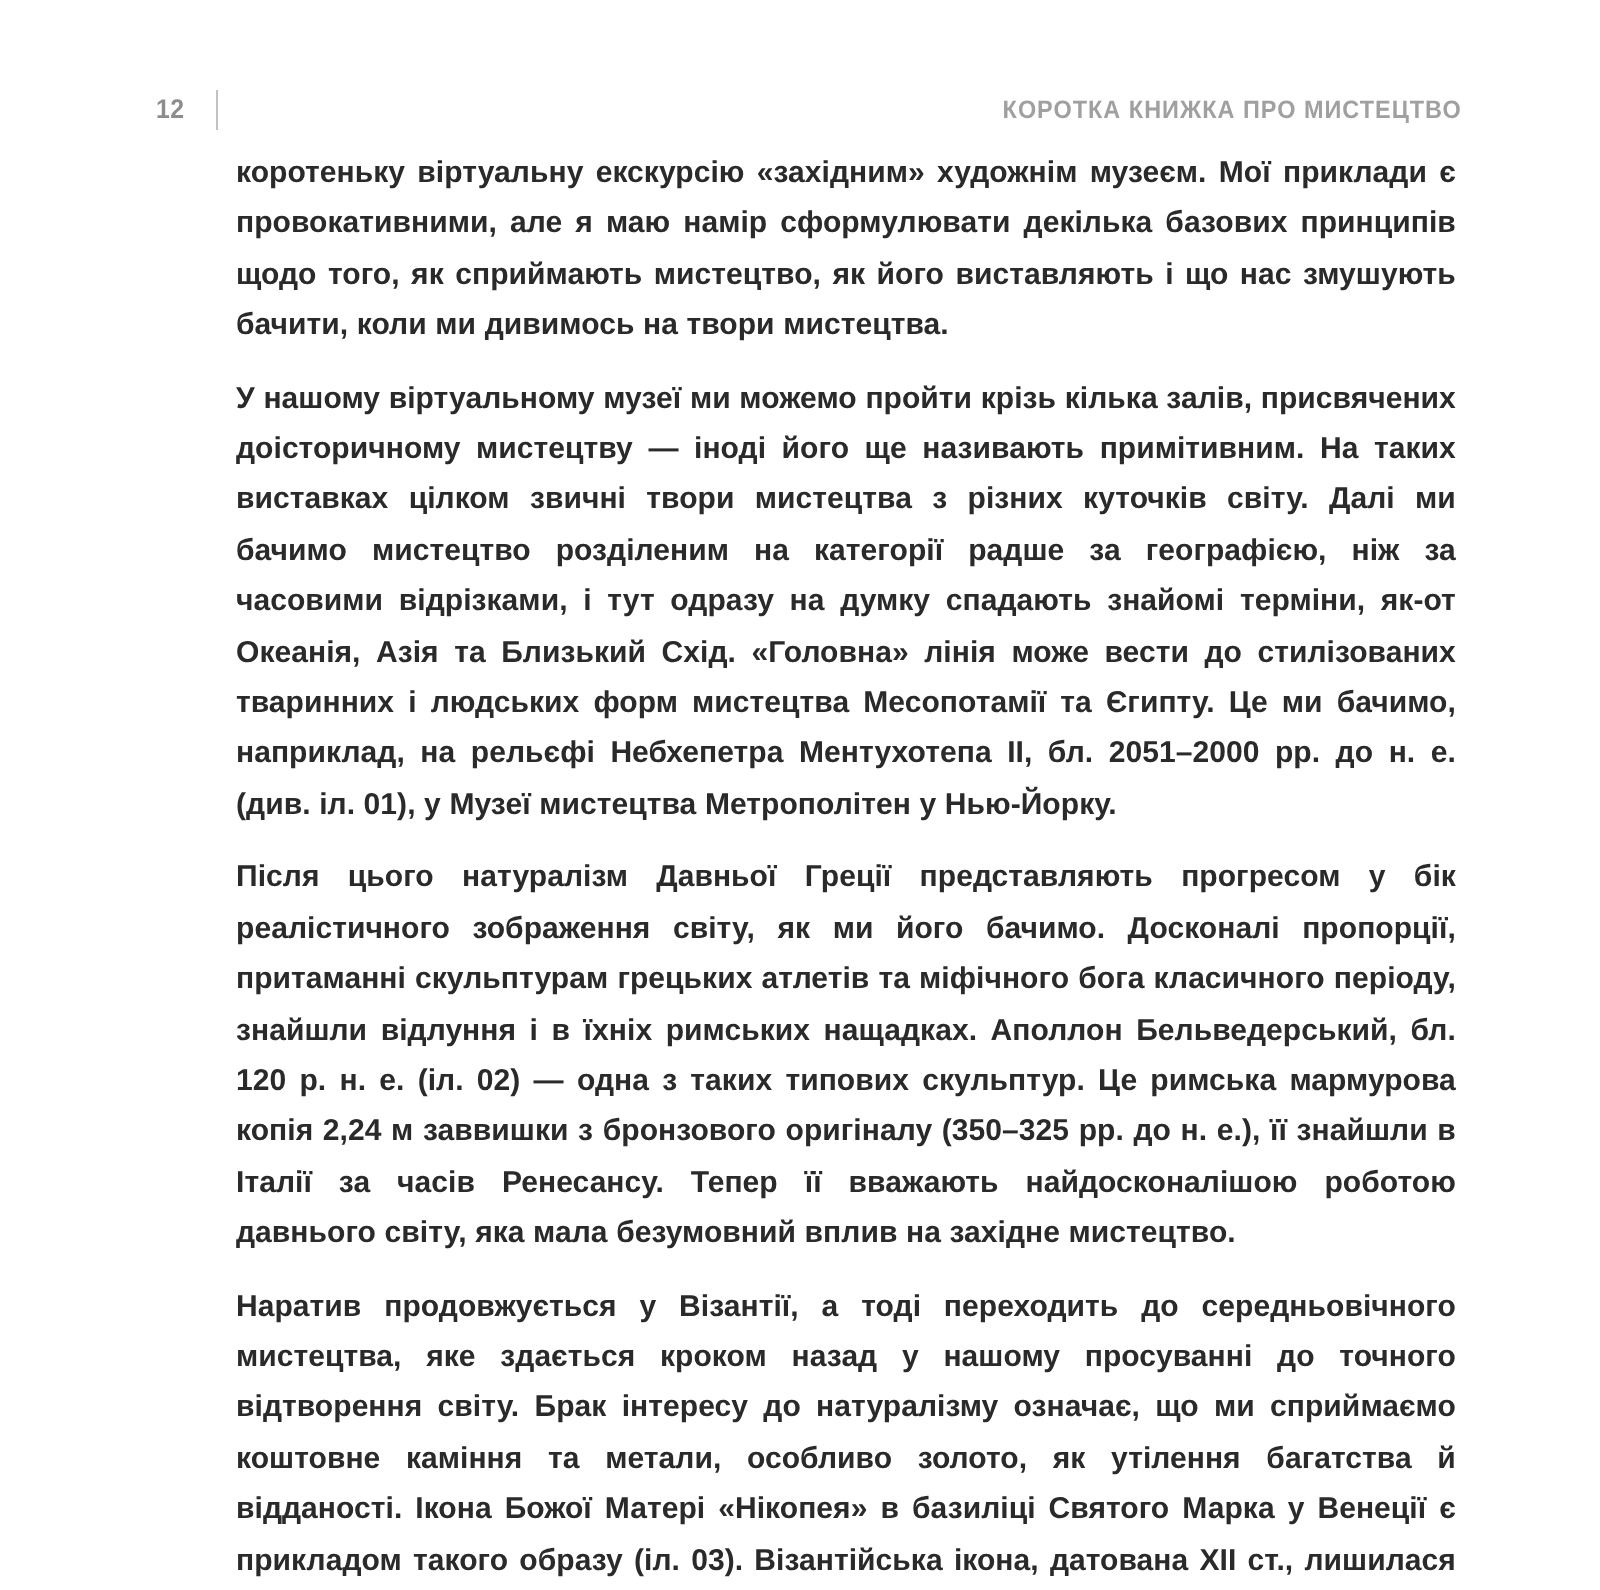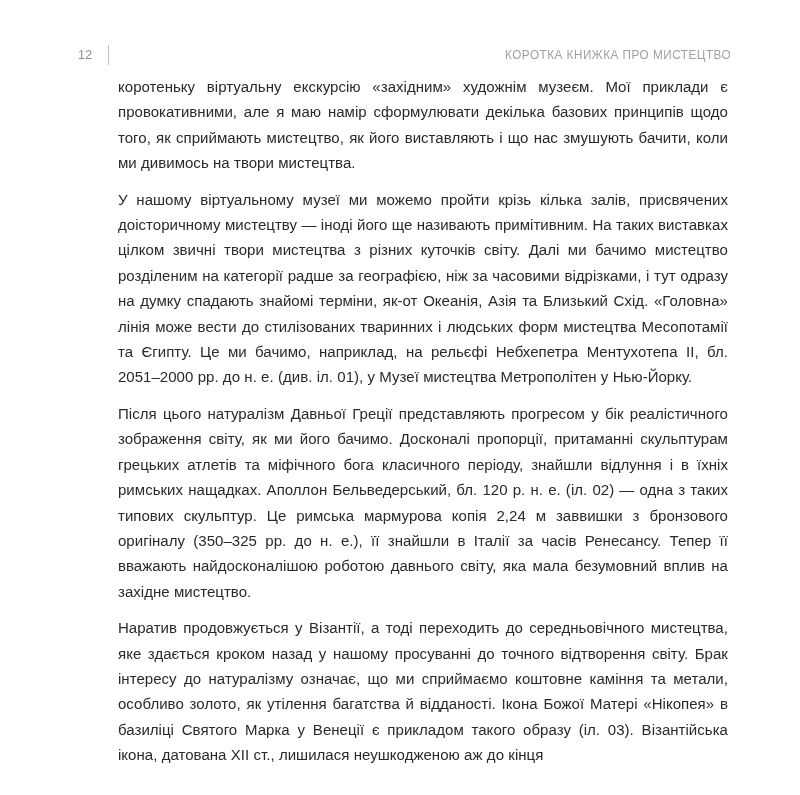--- a/index.html
+++ b/index.html
@@ -15,20 +15,21 @@
     overflow: hidden;
     -webkit-font-smoothing: antialiased;
   }
 
   .page {
     position: relative;
     width: 800px;
     height: 671px;
     background: #ffffff;
     box-sizing: border-box;
+    font-weight: bold;
   }
 
   
   .running-head {
     position: absolute;
     top: 44px;
     left: 78px;
     right: 69px;
     height: 22px;
     display: flex;

